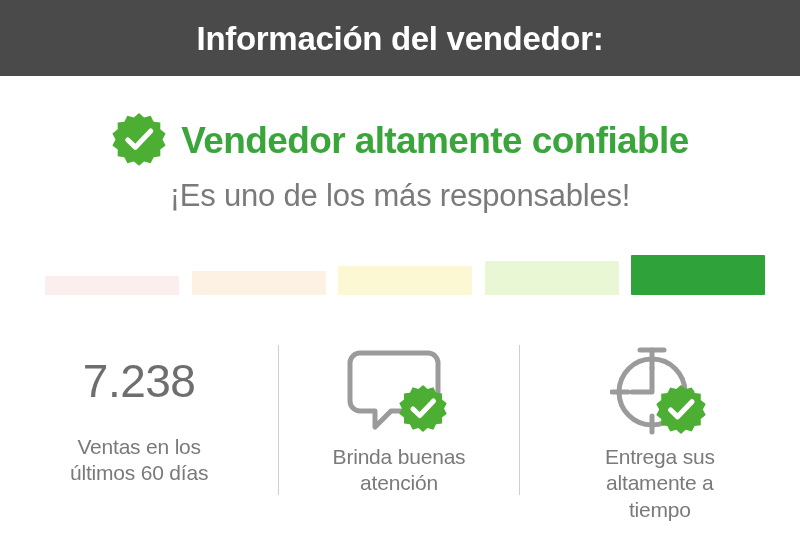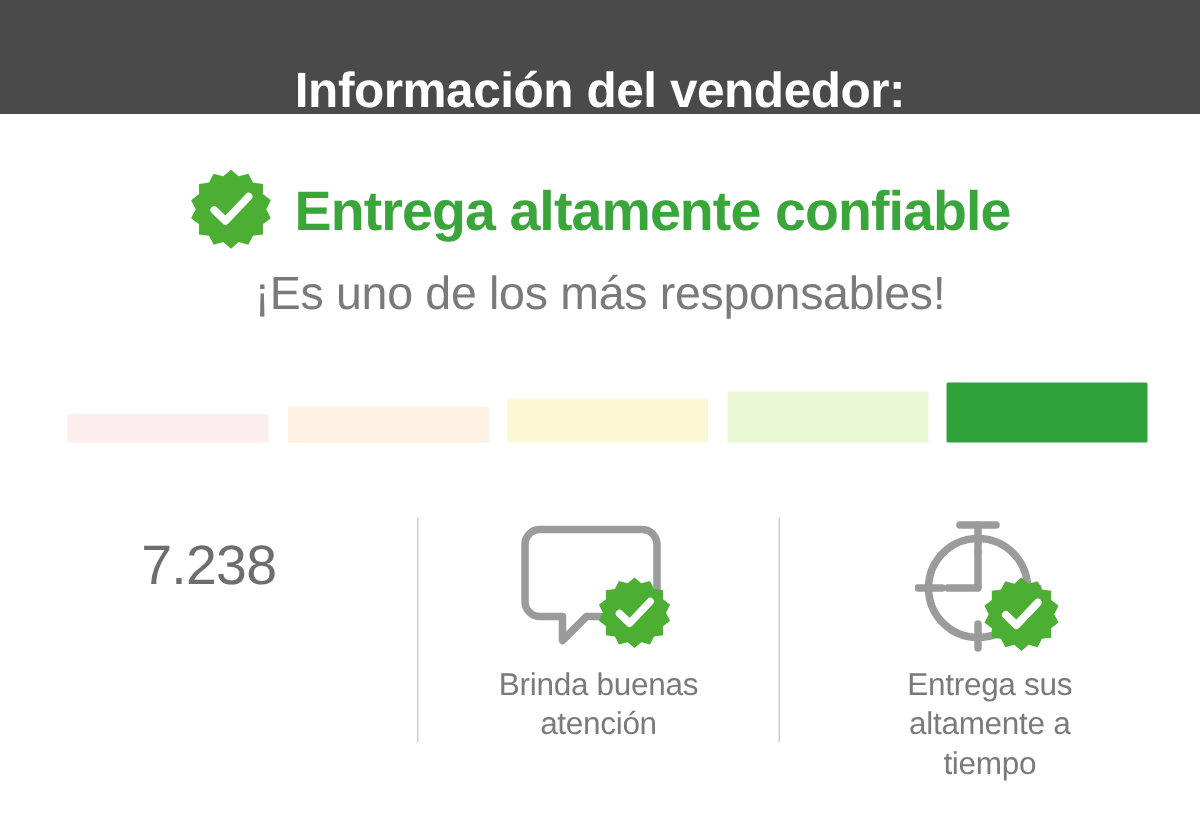--- a/index.html
+++ b/index.html
@@ -17,21 +17,21 @@
 
   
   .header-bar {
     position: absolute;
     left: 0;
     top: 0;
     width: 800px;
     height: 76px;
     background: #4a4a4a;
     display: flex;
-    align-items: flex-end;
+    align-items: center;
     justify-content: center;
     box-sizing: border-box;
   }
   .header-title {
     color: #ffffff;
     font-size: 33px;
     font-weight: bold;
     letter-spacing: -0.3px;
     line-height: 1;
     white-space: nowrap;
@@ -116,21 +116,21 @@
   .divider {
     width: 1px;
     height: 150px;
     background: #cfcfcf;
     margin-top: 5px;
     flex: 0 0 auto;
   }
 
   .stat-number {
     color: #6e6e6e;
-    font-size: 37px;
+    font-size: 46px;
     font-weight: normal;
     letter-spacing: -0.5px;
     line-height: 1;
     margin-top: 14px;
     margin-bottom: 0;
   }
   .stat-label {
     color: #7a7a7a;
     font-size: 21px;
     font-weight: normal;
@@ -159,37 +159,39 @@
 <div class="header-bar">
   <div class="header-title">Información del vendedor:</div>
 </div>
 
 <div class="trust-block">
   <div class="trust-row">
     <svg class="badge-large" viewBox="0 0 100 100">
       <path fill="#4caf33" d="M50 2 L59.1 9.8 L70.7 6.7 L76.2 17.4 L88.1 18.9 L88 30.9 L97.5 38.3 L92 49 L97.5 59.7 L88 67.1 L88.1 79.1 L76.2 80.6 L70.7 91.3 L59.1 88.2 L50 96 L40.9 88.2 L29.3 91.3 L23.8 80.6 L11.9 79.1 L12 67.1 L2.5 59.7 L8 49 L2.5 38.3 L12 30.9 L11.9 18.9 L23.8 17.4 L29.3 6.7 L40.9 9.8 Z"></path>
       <path fill="none" stroke="#ffffff" stroke-width="9" stroke-linecap="round" stroke-linejoin="round" d="M30 50 L43.5 63 L71 34"></path>
     </svg>
-    <div class="trust-title">Entrega altamente confiable</div>
+    <div class="trust-title">Vendedor altamente confiable</div>
   </div>
   <div class="trust-sub">¡Es uno de los más responsables!</div>
 </div>
 
 <div class="thermo">
   <div class="thermo-seg" style="background: rgb(253, 238, 238); height: 19px;"></div>
   <div class="thermo-seg" style="background: rgb(253, 241, 227); height: 24px;"></div>
   <div class="thermo-seg" style="background: rgb(252, 248, 211); height: 29px;"></div>
   <div class="thermo-seg" style="background: rgb(234, 247, 213); height: 34px;"></div>
   <div class="thermo-seg" style="background: rgb(47, 163, 58); height: 40px;"></div>
 </div>
 
 <div class="stats">
 
   <div class="stat-col c1">
     <div class="stat-number">7.238</div>
+    <div class="stat-label">Ventas en los
+últimos 60 días</div>
   </div>
 
   <div class="divider"></div>
 
   <div class="stat-col c2">
     <div class="icon-wrap">
       <svg class="stat-icon" width="104" height="90" viewBox="0 0 104 90">
         <path fill="none" stroke="#9b9b9b" stroke-width="5" stroke-linecap="round" stroke-linejoin="round" d="M13 8 h68 a10 10 0 0 1 10 10 v38 a10 10 0 0 1 -10 10 h-37 l-16 16 v-16 h-15 a10 10 0 0 1 -10 -10 v-38 a10 10 0 0 1 10 -10 z"></path>
         <g transform="translate(51,39) scale(0.50)">
           <path fill="#4caf33" d="M50 2 L59.1 9.8 L70.7 6.7 L76.2 17.4 L88.1 18.9 L88 30.9 L97.5 38.3 L92 49 L97.5 59.7 L88 67.1 L88.1 79.1 L76.2 80.6 L70.7 91.3 L59.1 88.2 L50 96 L40.9 88.2 L29.3 91.3 L23.8 80.6 L11.9 79.1 L12 67.1 L2.5 59.7 L8 49 L2.5 38.3 L12 30.9 L11.9 18.9 L23.8 17.4 L29.3 6.7 L40.9 9.8 Z"></path>

